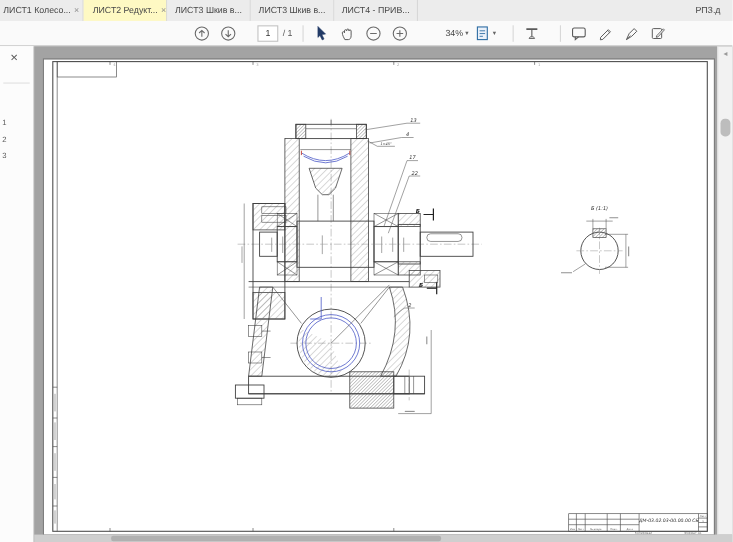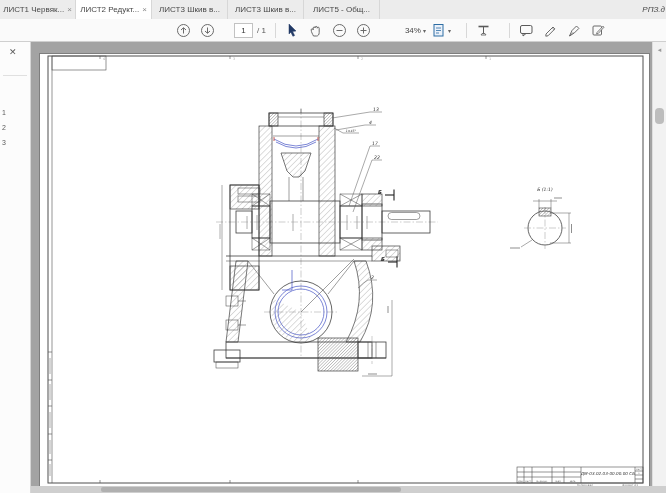--- a/index.html
+++ b/index.html
@@ -1,22 +1,22 @@
 <!DOCTYPE html>
 <html><head>
 <meta charset="utf-8">
 <style>
   html,body{margin:0;padding:0;}
   body{width:666px;height:493px;overflow:hidden;font-family:"Liberation Sans",sans-serif;background:#fff;position:relative;}
   
   .tabbar{height:19px;background:#e9e9e9;display:flex;align-items:stretch;}
   .tab{width:76px;box-sizing:border-box;display:flex;align-items:center;justify-content:center;gap:3px;
        font-size:8px;color:#474747;border-right:1px solid #d7d7d7;background:#ececec;white-space:nowrap;overflow:hidden;cursor:default;}
-  .tab.active{background:#ffffff;}
-  .tab.partial{flex:1;border-right:none;justify-content:flex-end;padding-right:1px;font-style:italic;}
+  .tab.active{background:#fef9c3;justify-content:flex-end;}
+  .tab.partial{flex:1;border-right:none;justify-content:flex-end;padding-right:11px;}
   .tab-close{font-size:8px;color:#8a8a8a;line-height:8px;}
   
   .toolbar{height:23px;background:#fafafa;border-bottom:1px solid #cfcfcf;display:flex;align-items:center;padding-left:176px;box-sizing:border-box;}
   .tb{display:flex;align-items:center;justify-content:center;cursor:default;}
   .sep{width:1px;height:15px;background:#d8d8d8;margin:0 9px;}
   .pagebox{width:17px;height:13px;border:1px solid #c2c2c2;background:#fff;font-size:8px;color:#333;
            display:flex;align-items:center;justify-content:center;margin:0 4px 0 10px;}
   .ptotal{font-size:8px;color:#555;}
   .zoomlbl{font-size:8px;color:#444;margin:0 2px 0 25px;}
   .caret{font-size:6px;color:#666;margin-right:6px;}
@@ -35,35 +35,35 @@
   .vcollapse{position:absolute;top:3px;left:2px;width:9px;height:9px;color:#9a9a9a;font-size:7px;line-height:9px;text-align:center;}
   .hscroll{position:absolute;left:0;right:0;bottom:0;height:7px;background:#cfcfcf;}
   .hthumb{position:absolute;left:70px;top:1px;width:300px;height:5px;background:#b0b0b0;border-radius:2px;}
   svg text{user-select:none;}
 </style>
 </head>
 <body>
 
 <div class="tabbar">
   <div class="tab">
-    <span>ЛИСТ1 Червяк...</span>
+    <span>ЛИСТ1 Колесо...</span>
     <span class="tab-close">×</span>
   </div>
   <div class="tab active">
     <span>ЛИСТ2 Редукт...</span>
     <span class="tab-close">×</span>
   </div>
   <div class="tab">
       <span>ЛИСТ3 Шкив в...</span>
     </div>
   <div class="tab">
       <span>ЛИСТ3 Шкив в...</span>
     </div>
   <div class="tab">
-      <span>ЛИСТ5 - Общ...</span>
+      <span>ЛИСТ4 - ПРИВ...</span>
     </div>
   <div class="tab partial">
       <span>РПЗ.д</span>
     </div>
 </div>
 
 <div class="toolbar">
   <div class="tb tico">
     <svg width="15" height="15" viewBox="0 0 15 15">
         <circle cx="7.5" cy="7.5" r="6" fill="none" stroke="#6a6a6a"></circle>

